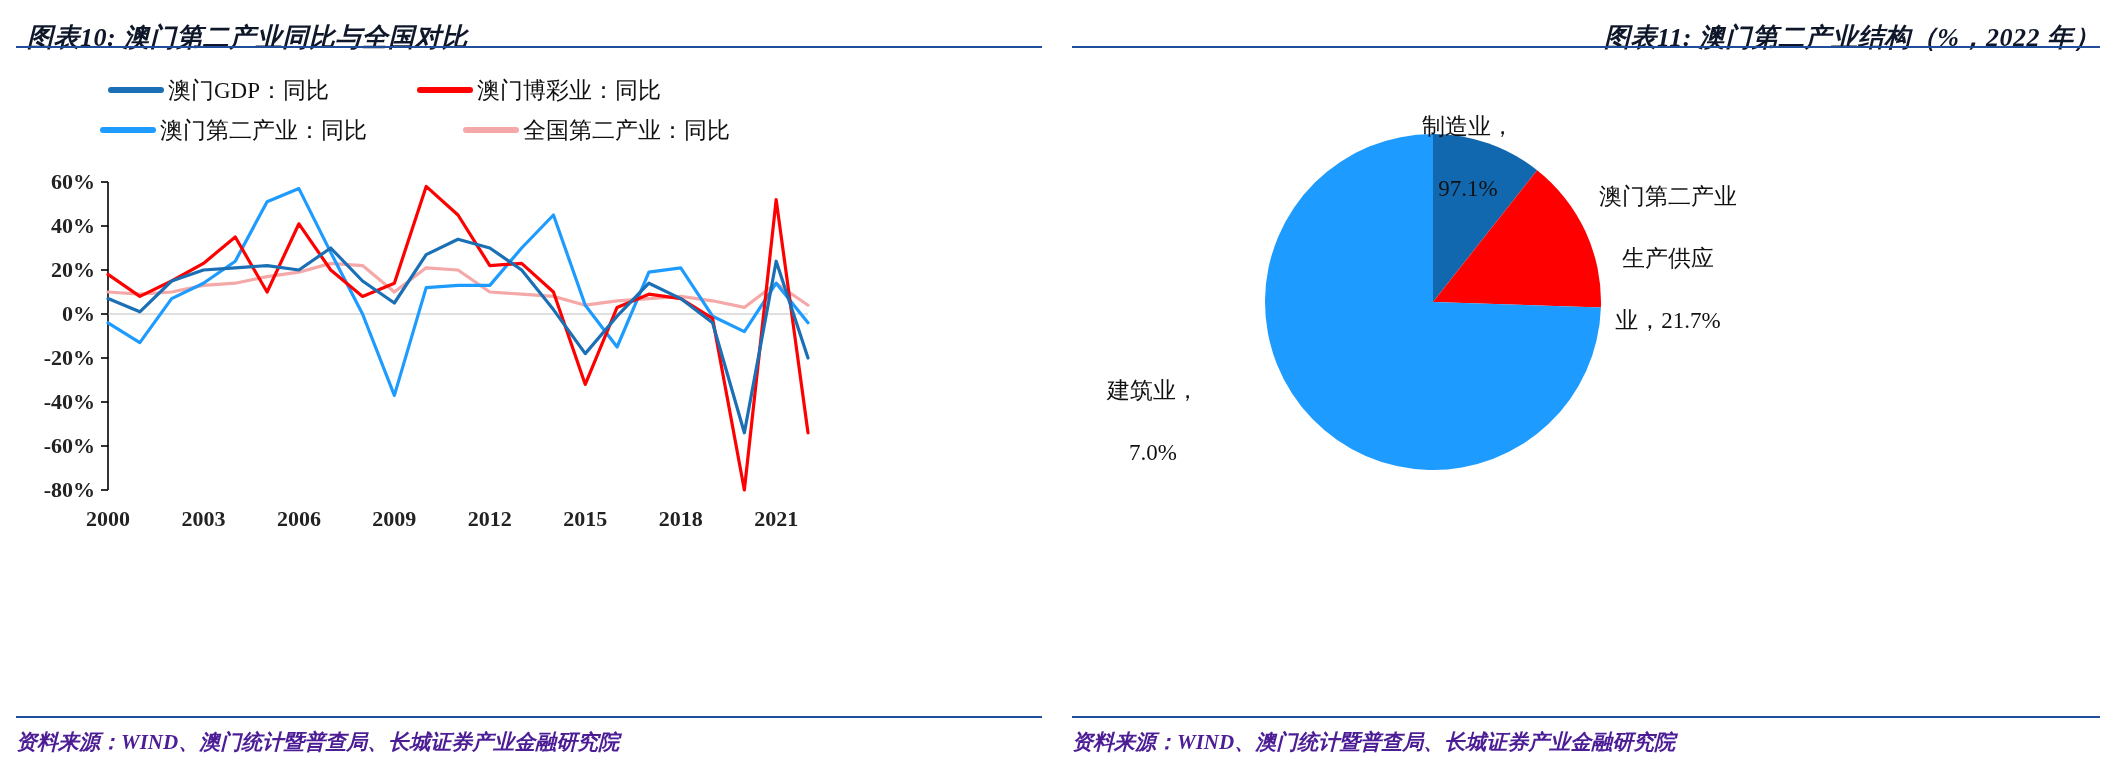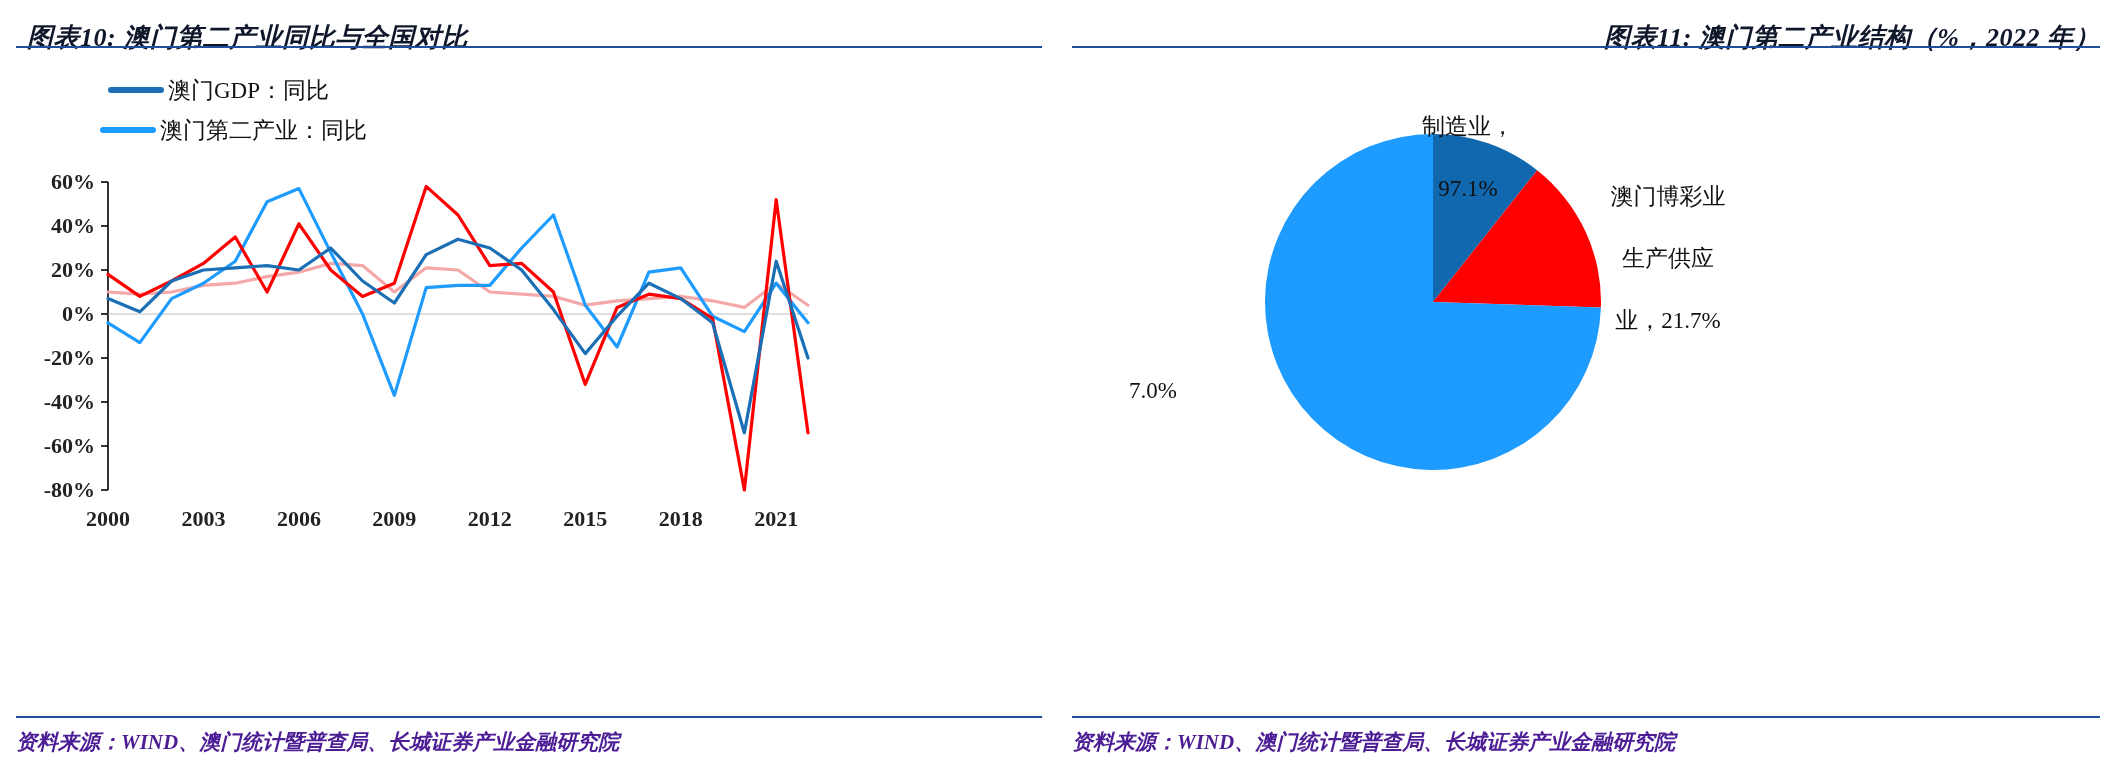--- a/index.html
+++ b/index.html
@@ -105,27 +105,35 @@
     <div class="panel-title">图表10: 澳门第二产业同比与全国对比</div>
     <div class="rule-top"></div>
 
     <div class="legend">
       <div class="legend-row row1">
         <div class="legend-item">
           <span class="legend-swatch" style="background:#1A6FB5"></span>
           <span class="legend-label">澳门GDP：同比</span>
         </div>
         <span class="gap-a"></span>
+        <div class="legend-item">
+          <span class="legend-swatch" style="background:#FF0000"></span>
+          <span class="legend-label">澳门博彩业：同比</span>
+        </div>
       </div>
       <div class="legend-row row2">
         <div class="legend-item">
           <span class="legend-swatch" style="background:#1E9BFF"></span>
           <span class="legend-label">澳门第二产业：同比</span>
         </div>
         <span class="gap-b"></span>
+        <div class="legend-item">
+          <span class="legend-swatch" style="background:#F4A9A8"></span>
+          <span class="legend-label">全国第二产业：同比</span>
+        </div>
       </div>
     </div>
 
     <div class="linechart">
       <svg id="line-svg" width="800" height="380" viewBox="0 0 800 380">
           <line x1="92" y1="14" x2="92" y2="322" stroke="#000" stroke-width="1.6"></line>
           <line x1="85" y1="14" x2="92" y2="14" stroke="#000" stroke-width="1.6"></line>
           <text x="79" y="21" text-anchor="end" class="tick-text">60%</text>
           <line x1="85" y1="58" x2="92" y2="58" stroke="#000" stroke-width="1.6"></line>
           <text x="79" y="65" text-anchor="end" class="tick-text">40%</text>
@@ -172,26 +180,27 @@
           <path d="M 375 230 L 479.12 98.15 A 168 168 0 0 1 542.91 235.61 Z" fill="#FF0000"></path>
           <path d="M 375 230 L 542.91 235.61 A 168 168 0 1 1 375.00 62.00 Z" fill="#1E9BFF"></path>
         </svg>
 
       <div class="pie-label pie-label-abs" style="left:300px; top:8px; width:220px;">
         <div>制造业，</div>
         <div>97.1%</div>
       </div>
 
       <div class="pie-label pie-label-abs" style="left:500px; top:78px; width:220px; text-align:center;">
-        <div>澳门博彩业</div>
+        <div>澳门第二产业</div>
         <div>生产供应</div>
         <div>业，21.7%</div>
       </div>
 
       <div class="pie-label pie-label-abs" style="left:-15px; top:272px; width:220px; text-align:center;">
+        <div>建筑业，</div>
         <div>7.0%</div>
       </div>
     </div>
 
     <div class="rule-bottom"></div>
     <div class="source">资料来源：WIND、澳门统计暨普查局、长城证券产业金融研究院</div>
   </div>
 
 </div>
 

